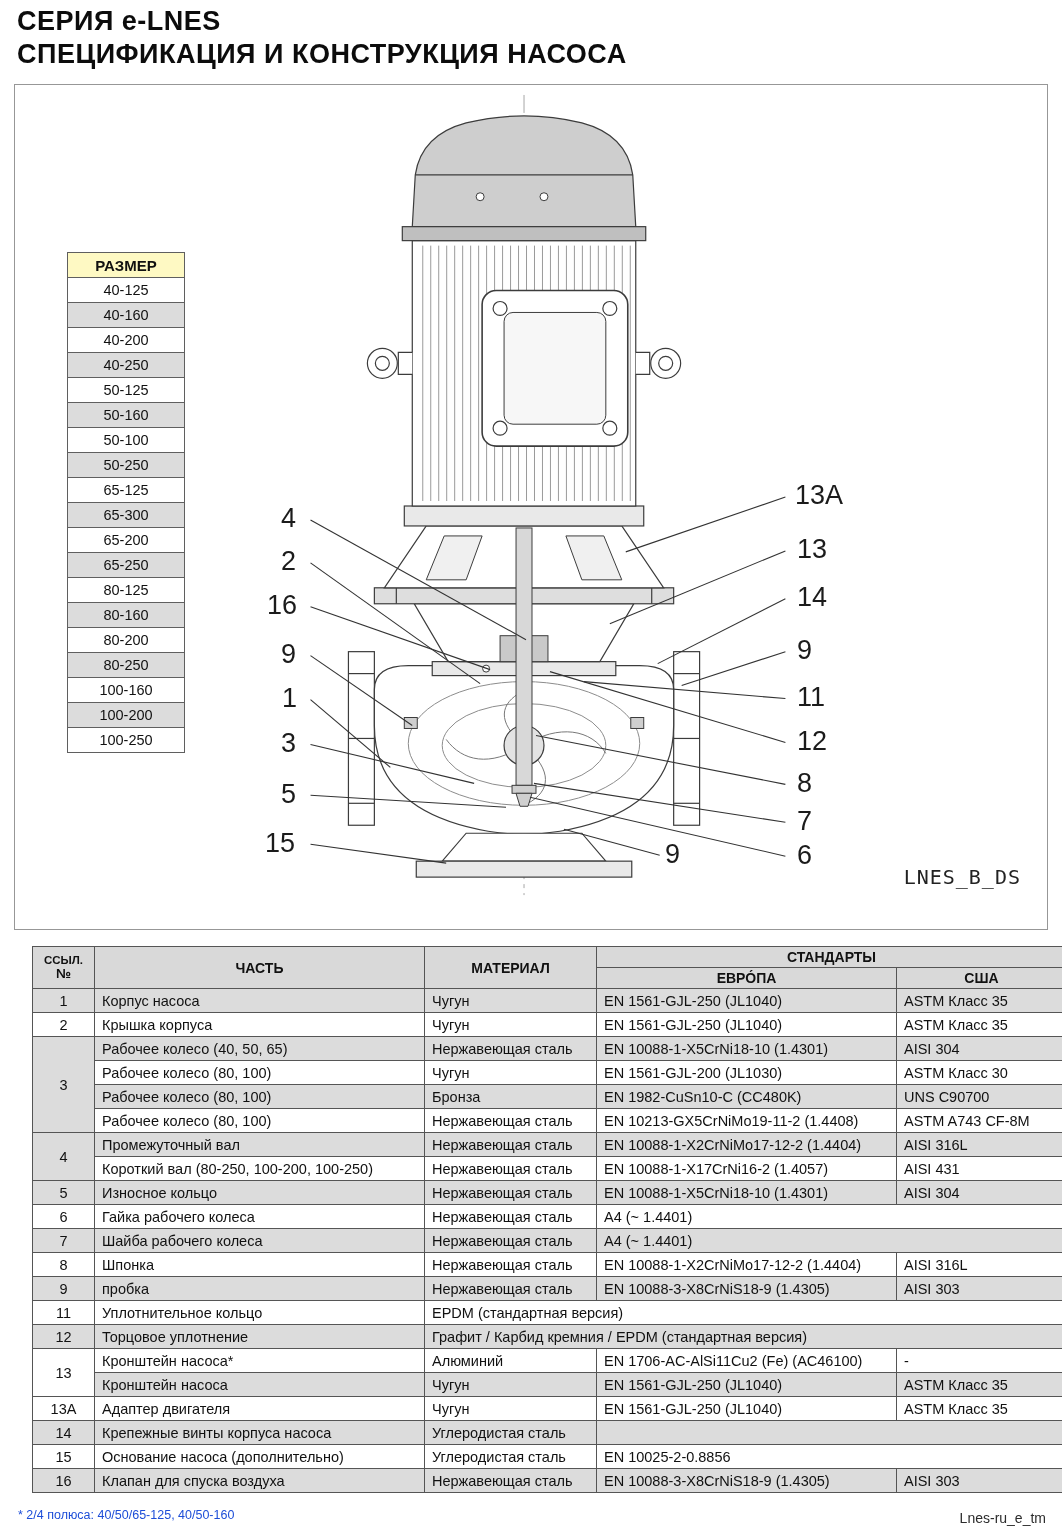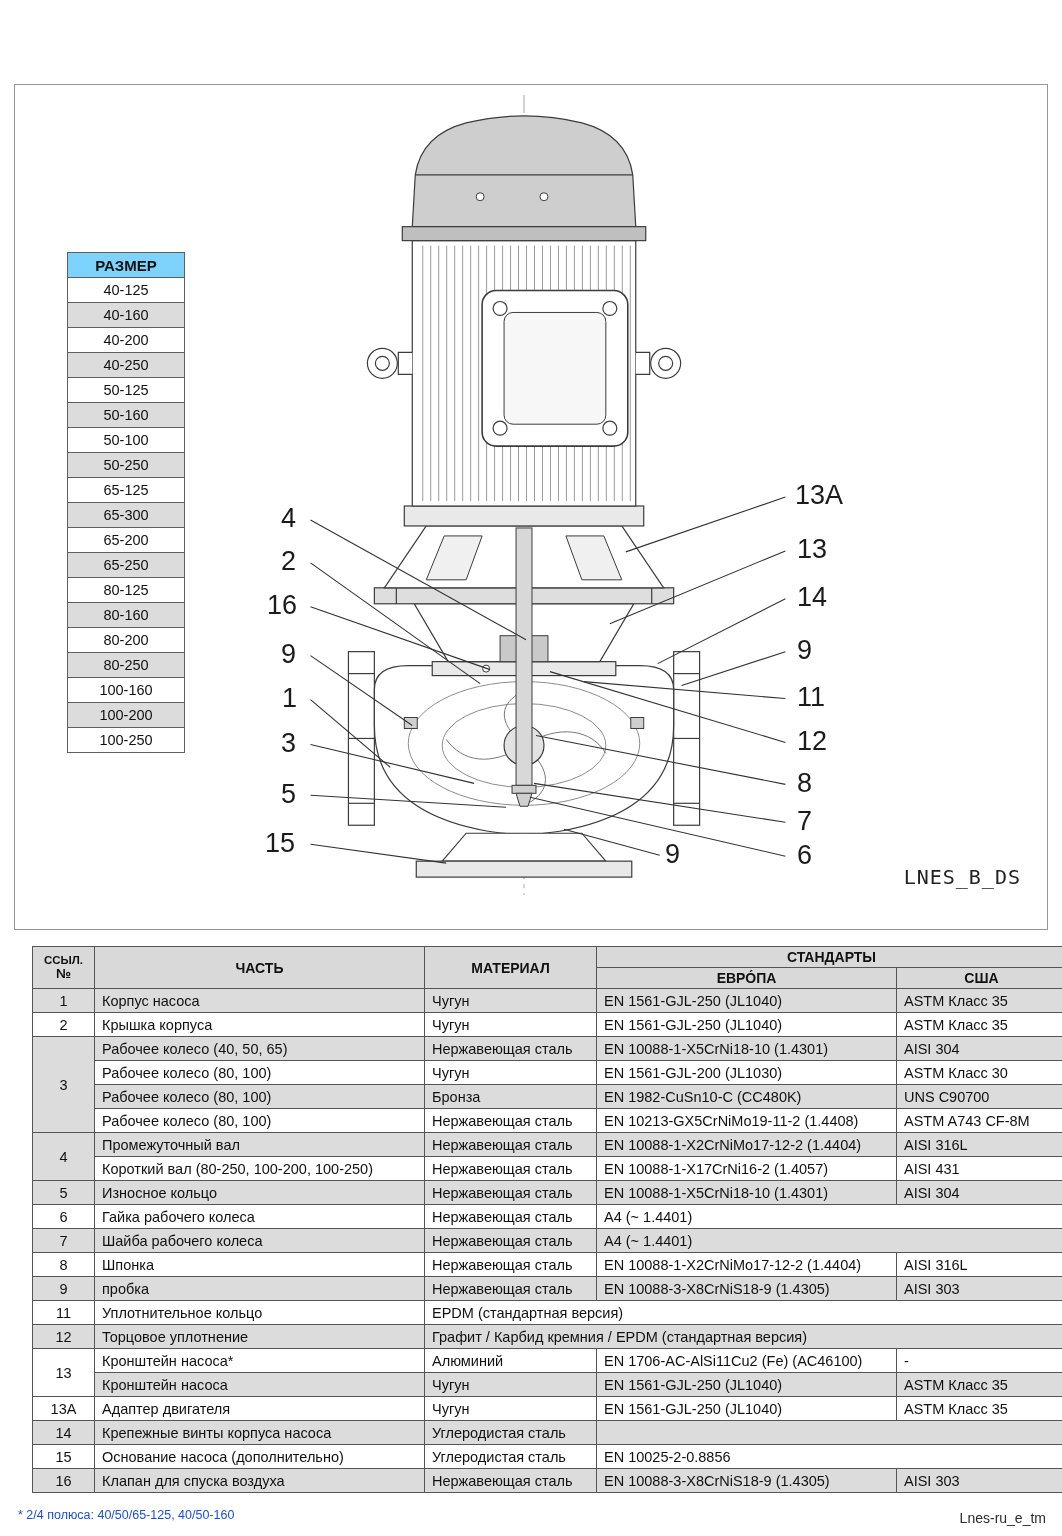--- a/index.html
+++ b/index.html
@@ -18,21 +18,21 @@
   
   .drawing-box { position:absolute; left:14px; top:84px; width:1034px; height:846px;
                  border:1.5px solid #979797; background:#fff; }
   .pump-svg { position:absolute; left:0; top:0; width:100%; height:100%; }
 
   
   .size-table { position:absolute; left:52px; top:167px; border-collapse:collapse;
                 font-size:14.5px; color:#111; background:#fff; }
   .size-table th, .size-table td { border:1px solid #5f5f5f; width:117px; height:25px;
                 text-align:center; vertical-align:middle; }
-  .size-table th { background:#7dd3fc; font-size:15px; font-weight:bold; }
+  .size-table th { background:#fef9c3; font-size:15px; font-weight:bold; }
   .size-table tbody tr:nth-child(even) td { background:#dcdcdc; }
 
   
   .callout { position:absolute; font-size:27px; line-height:1; color:#1b1b1b; }
 
   .drawing-code { position:absolute; right:26px; bottom:40px;
                   font-family:"DejaVu Sans Mono", monospace; font-size:20px;
                   letter-spacing:1px; color:#222; }
 
   
@@ -56,20 +56,24 @@
 
   
   .footnote { position:absolute; left:18px; top:1508px; font-size:12.5px; color:#1d4ed8; }
   .doc-code { position:absolute; right:16px; top:1510px; font-size:14px; color:#2c2c2c; }
 </style>
 </head>
 <body>
 
 <div class="page">
 
+  <div class="title">
+    <div>СЕРИЯ e-LNES</div>
+    <div>СПЕЦИФИКАЦИЯ И КОНСТРУКЦИЯ НАСОСА</div>
+  </div>
 
   <div class="drawing-box">
 
     <svg class="pump-svg" viewBox="0 0 1034 846" aria-hidden="true">
       <defs>
         <pattern id="fins" width="8" height="8" patternUnits="userSpaceOnUse">
           <line x1="0.5" y1="0" x2="0.5" y2="8" stroke="#9a9a9a" stroke-width="1"></line>
         </pattern>
       </defs>
       <g stroke="#3c3c3c" stroke-width="1.2" fill="none">

